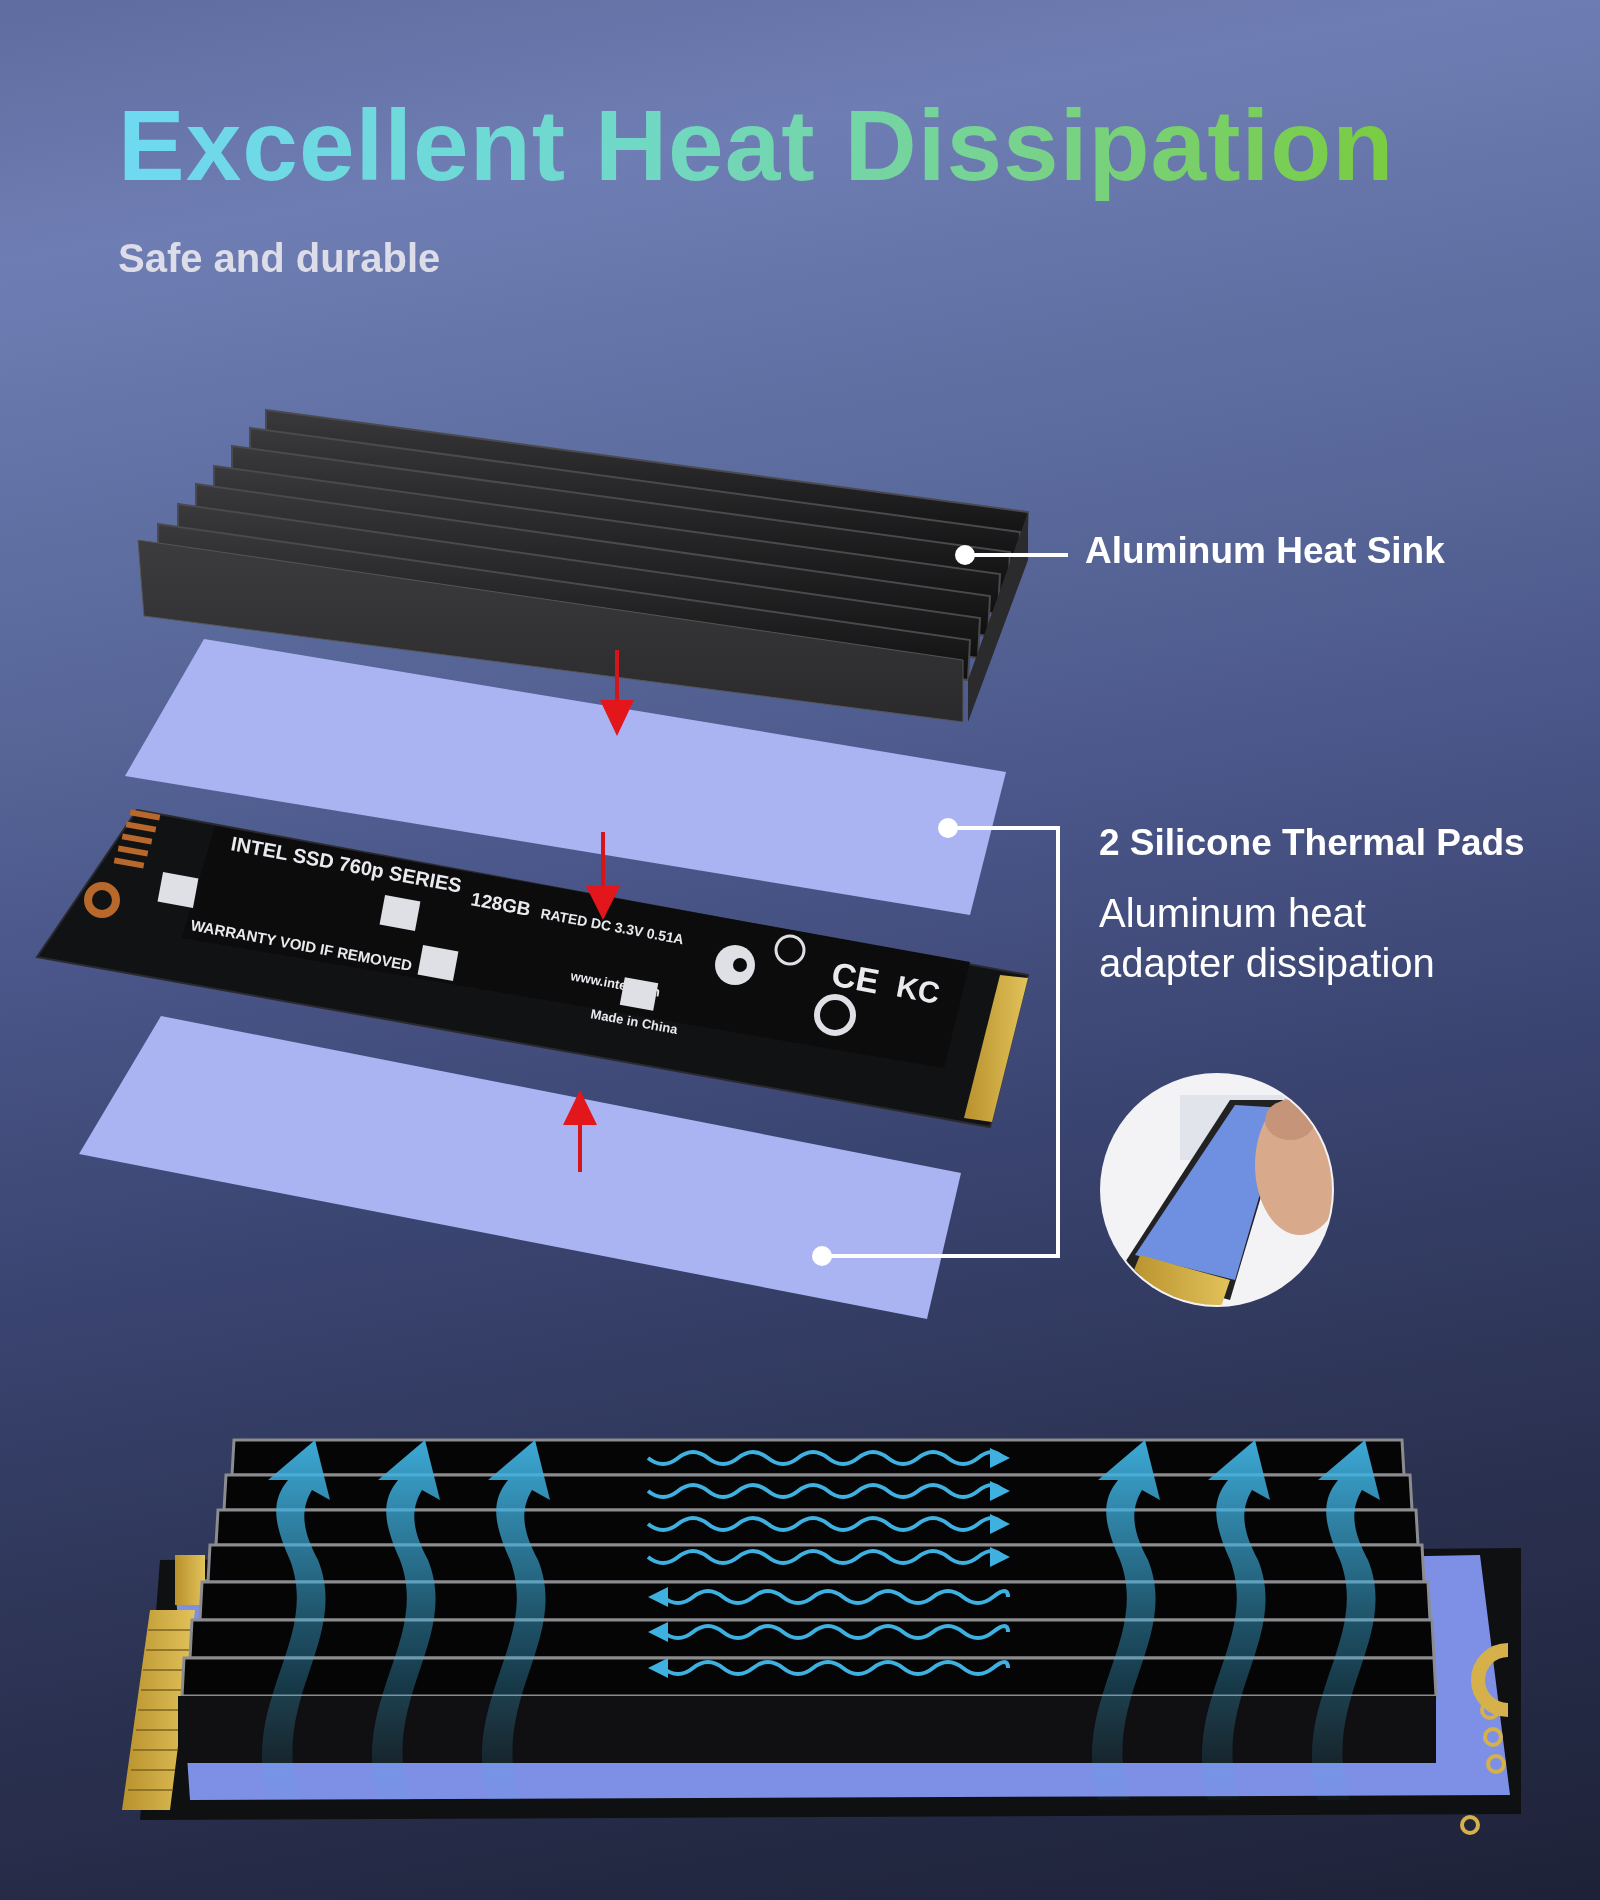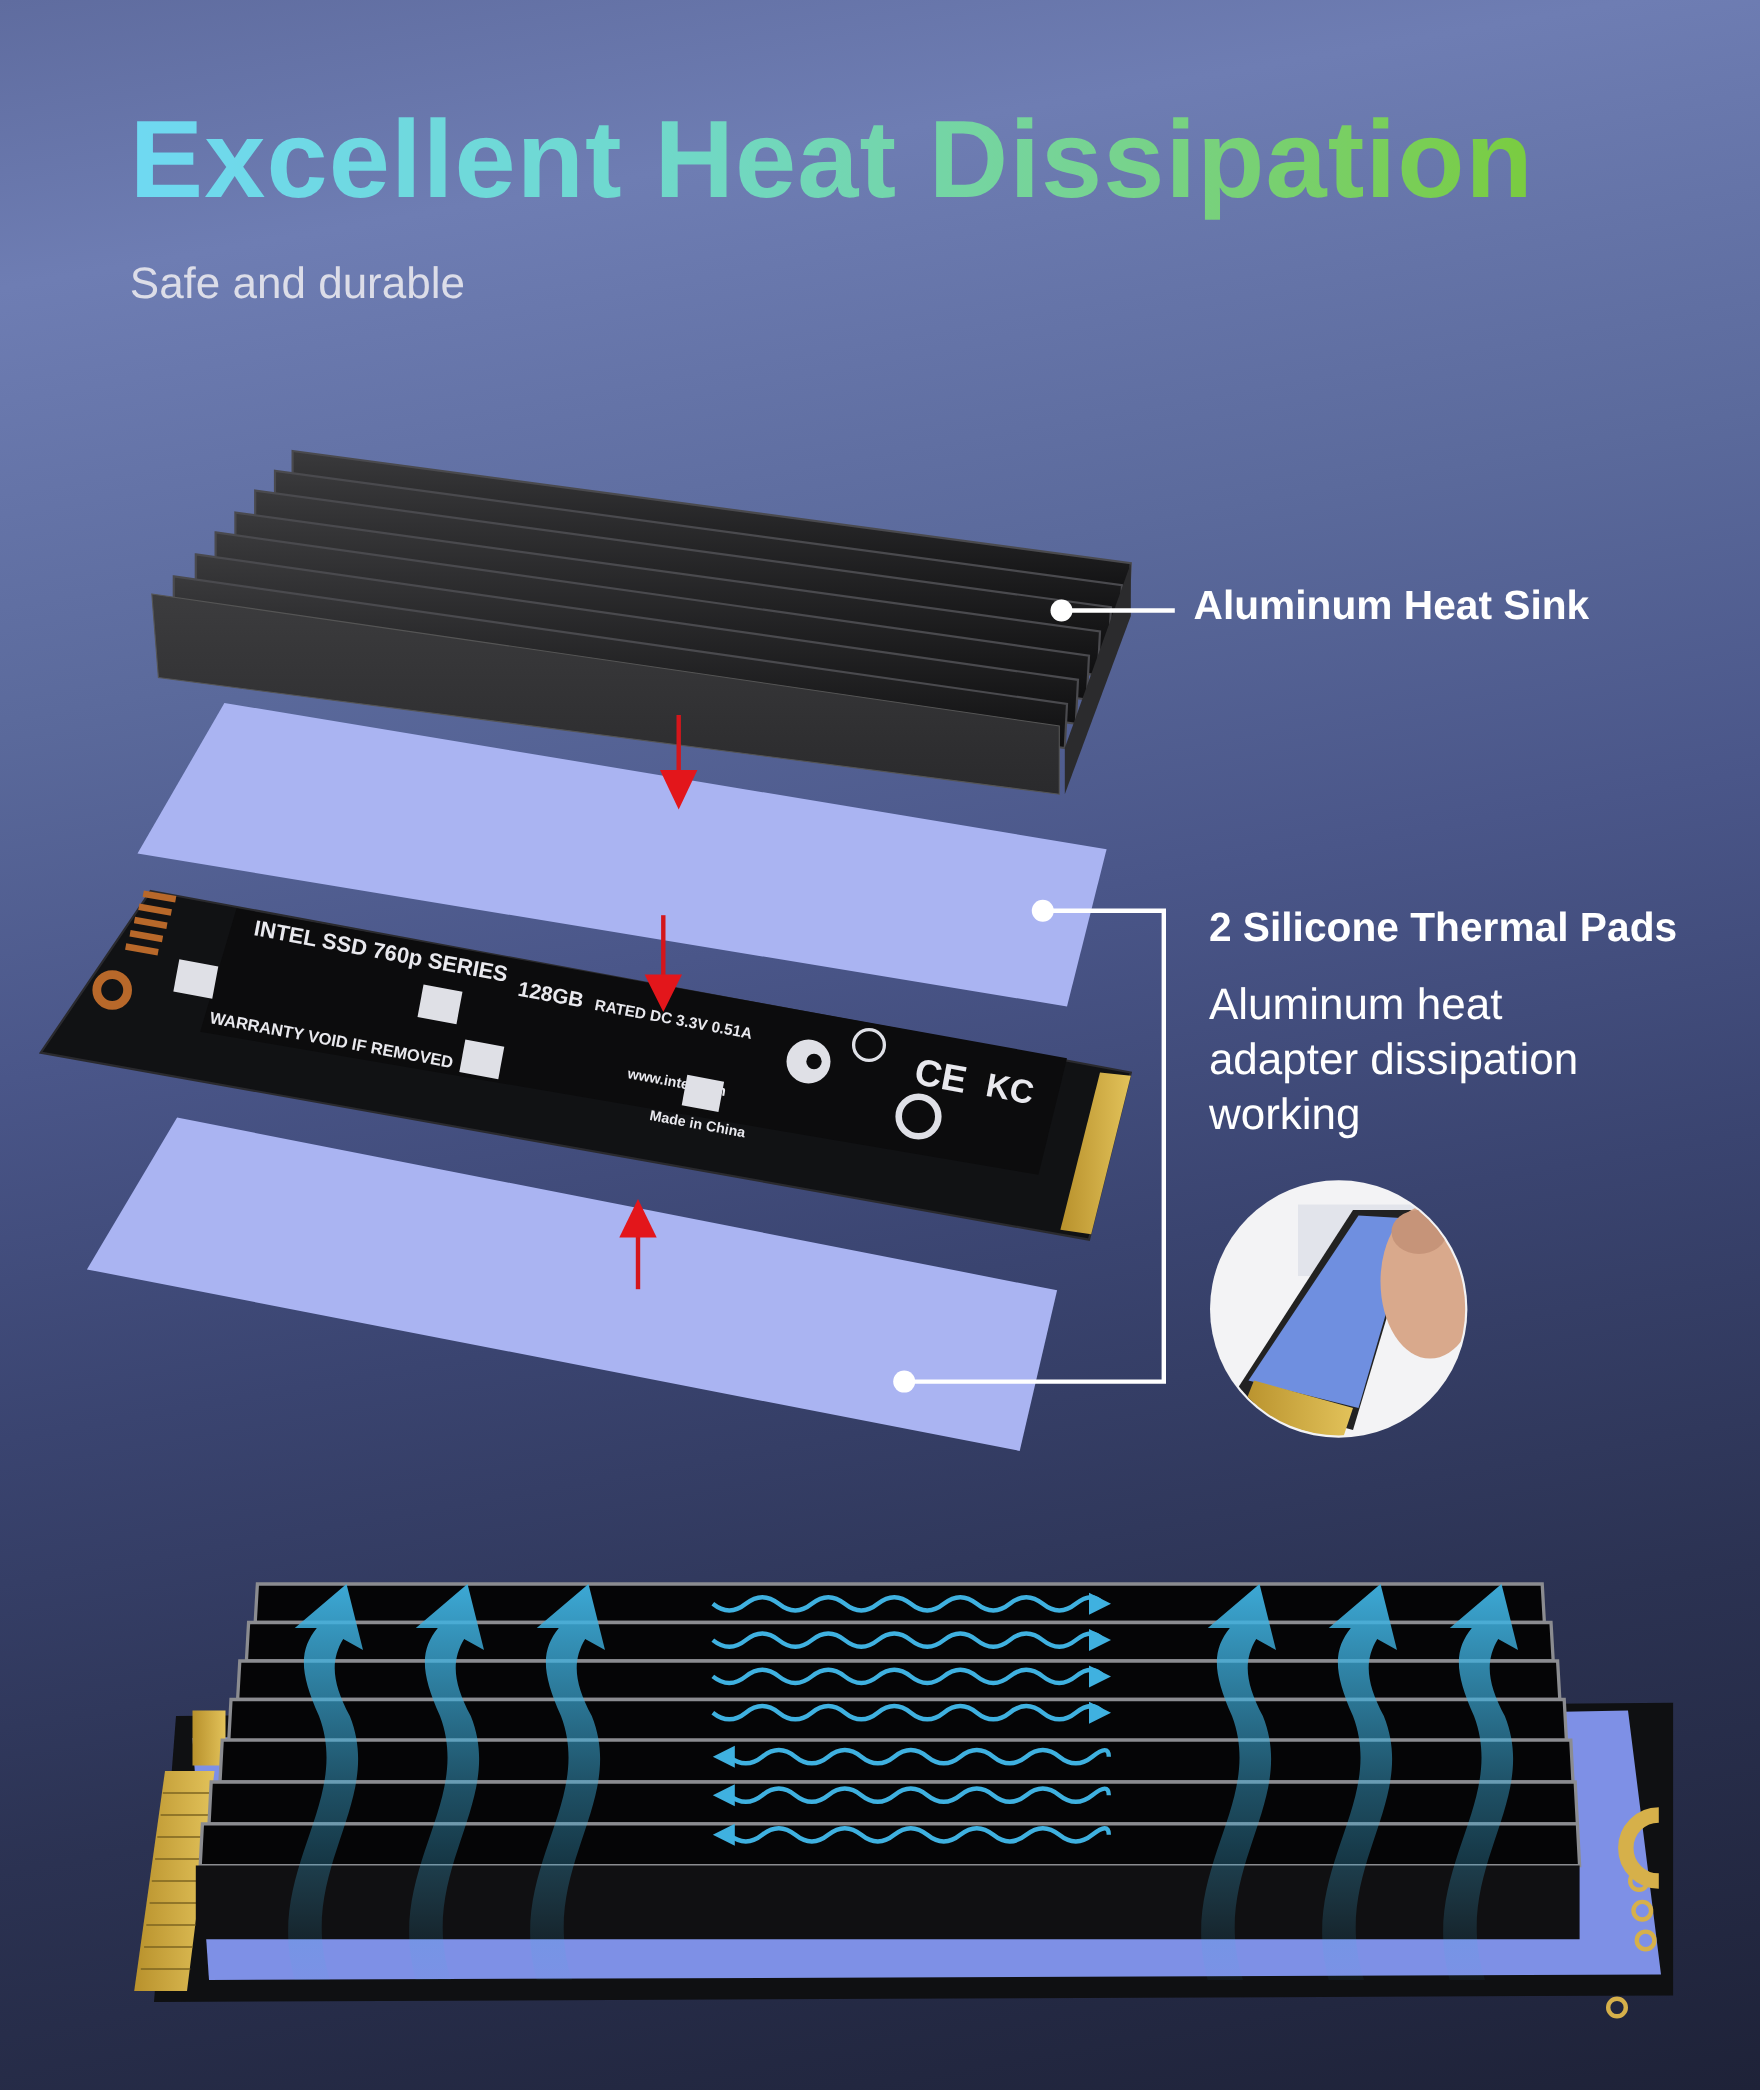--- a/index.html
+++ b/index.html
@@ -3,21 +3,21 @@
 <meta charset="utf-8">
 <style>
   html,body{margin:0;padding:0;}
   body{width:1600px;height:1900px;overflow:hidden;position:relative;
     background:linear-gradient(170deg,#5f6c9f 0%,#6e7db3 12%,#5b6a9c 30%,#4a5689 45%,#3a4470 60%,#2b3252 78%,#1e2238 100%);
     font-family:"Liberation Sans","DejaVu Sans",sans-serif;}
   .abs{position:absolute;}
   .title{left:118px;top:88px;font-size:100px;font-weight:bold;letter-spacing:1px;white-space:nowrap;
     background:linear-gradient(90deg,#6fd9f2 0%,#6fd9cf 35%,#77d38f 70%,#7acc3f 100%);
     -webkit-background-clip:text;background-clip:text;color:transparent;}
-  .subtitle{left:118px;top:236px;font-size:40px;font-weight:normal;color:#dcdde8;white-space:nowrap;}
+  .subtitle{left:118px;top:236px;font-size:40px;font-weight:bold;color:#dcdde8;white-space:nowrap;}
   .label-bold{font-size:37px;font-weight:bold;color:#ffffff;white-space:nowrap;}
   .body-text{font-size:40px;color:#ffffff;line-height:50px;}
   svg{position:absolute;left:0;top:0;}
 </style>
 </head>
 <body>
 
 <div class="abs title">Excellent Heat Dissipation</div>
 <div class="abs subtitle">Safe and durable</div>
 
@@ -210,14 +210,13 @@
       <polygon points="668,1658 648,1668 668,1678"></polygon>
     </g>
   </g>
 </svg>
 
 <div class="abs label-bold" style="left:1085px;top:530px;text-align:center;">Aluminum Heat Sink</div>
 <div class="abs label-bold" style="left:1099px;top:822px;text-align:center;">2 Silicone Thermal Pads</div>
 <div class="abs body-text" style="left:1099px;top:888px;width:440px;">
   <div>Aluminum heat</div>
   <div>adapter dissipation</div>
-  <div>working</div>
 </div>
 
 </body></html>

